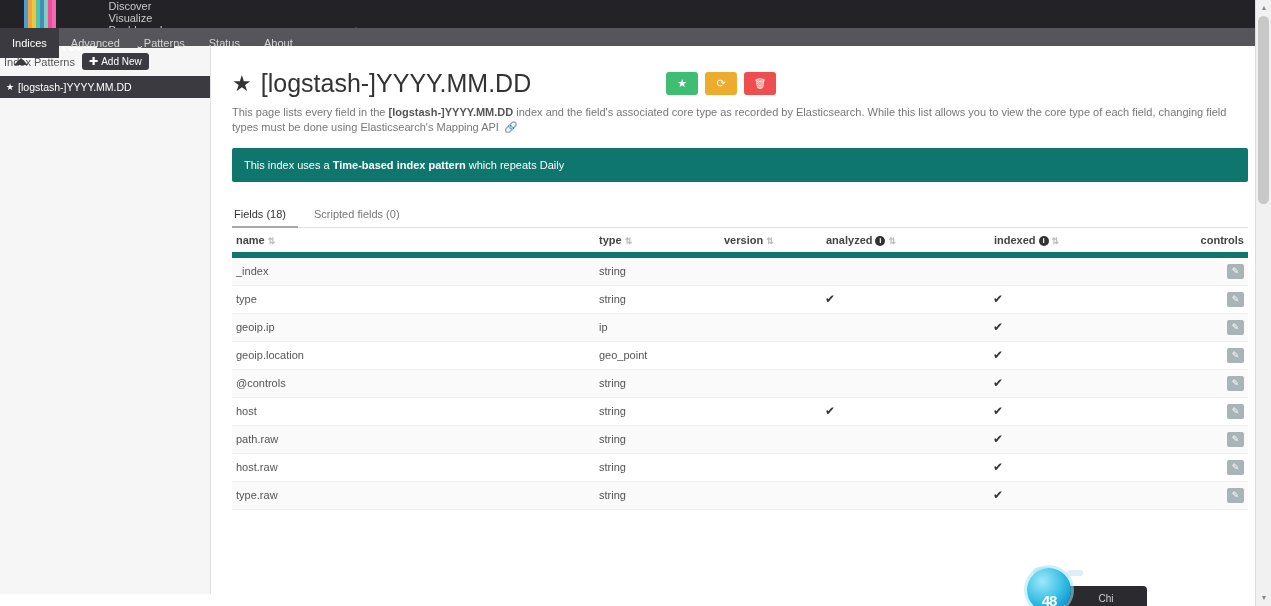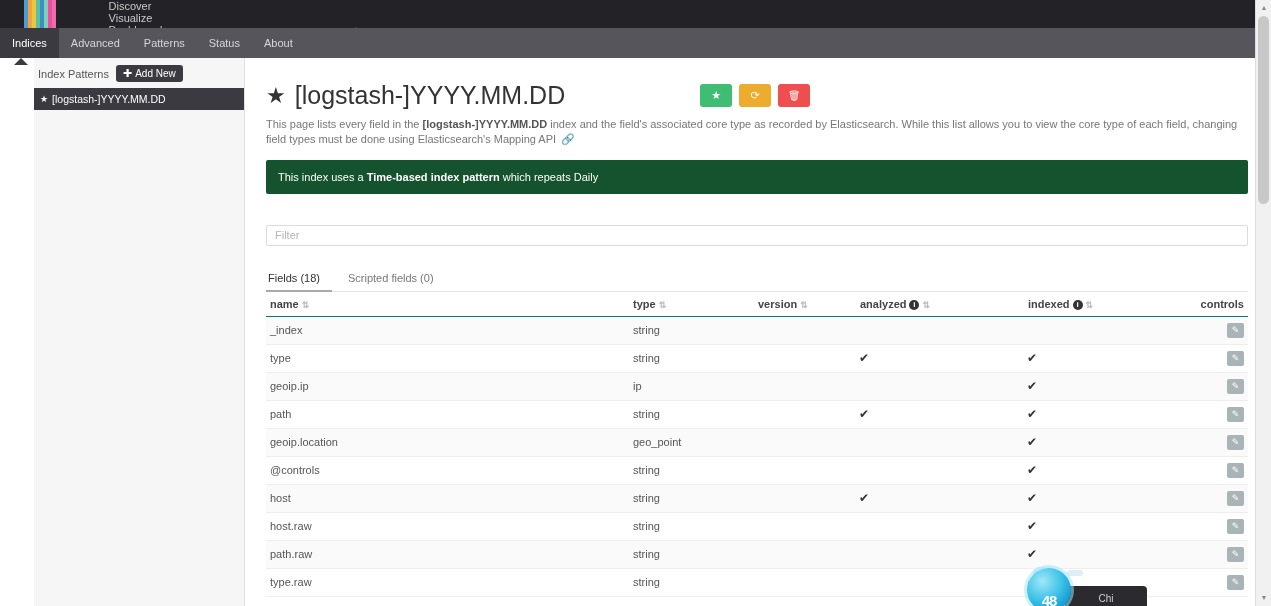--- a/index.html
+++ b/index.html
@@ -25,42 +25,42 @@
   }
   .topnav-items { display:flex; align-items:stretch; margin-left:16px;flex-direction:column; }
   .topnav-items a {
     color:#c9c9c9; text-decoration:none; font-size:11px;
     padding:0 12px; display:flex; align-items:center; height:28px;
   }
   .topnav-items a.active { background:#56555c; color:#fff; }
 
   
   .subnav {
-    height:30px; background:#56555c; display:flex; align-items:stretch;
+    height:18px; background:#56555c; display:flex; align-items:stretch;
     position:relative;
   }
   .subnav a {
     color:#d6d6d6; text-decoration:none; font-size:11px;
     padding:0 12px; display:flex; align-items:center; height:30px;
   }
   .subnav a.active { background:#3b3a40; color:#fff; }
   .caret-up {
     position:absolute; left:349px; top:-1px;
     width:0; height:0; border-left:7px solid transparent;
     border-right:7px solid transparent; border-bottom:7px solid #56555c;
   }
   .caret-up2 {
     position:absolute; left:14px; top:30px;
     width:0; height:0; border-left:7px solid transparent;
     border-right:7px solid transparent; border-bottom:7px solid #3b3a40;
     z-index:5;
   }
 
   
-  .page { display:flex; height:548px;padding-left:34px; }
+  .page { display:flex; height:548px; }
   .sidebar { width:211px; background:#f6f6f6; border-right:1px solid #e0e0e0; }
   .sidebar-head {
     display:flex; align-items:center; gap:7px;
     padding:7px 8px 6px 4px; font-size:11px; color:#555;
   }
   .addnew {
     background:#3b3a40; color:#fff; border-radius:3px;
     font-size:10px; padding:3px 7px; display:inline-flex;
     align-items:center; gap:3px; white-space:nowrap;
   }
@@ -88,21 +88,21 @@
     color:#fff; font-size:11px; cursor:pointer;
   }
 
   .desc {
     margin:9px 0 0 0; font-size:11px; color:#777; line-height:1.35;
   }
   .desc b { color:#555; }
   .desc .chain { color:#9fb6c4; margin-left:2px; }
 
   .alert {
-    margin-top:13px; background:#14532d; color:#fff;
+    margin-top:13px; background:#0f766e; color:#fff;
     padding:11px 12px; font-size:11px; border-radius:2px;
   }
   .alert b { font-weight:700; }
 
   
   .filter-wrap { margin-top:31px; }
   .filter {
     width:100%; height:21px; border:1px solid #dcdcdc; border-radius:2px;
     padding:2px 8px; font-size:11px; color:#444; outline:none;
     font-family:"Liberation Sans", sans-serif;
@@ -115,21 +115,21 @@
     font-size:11px; padding:6px 12px 6px 2px; color:#555; cursor:pointer;
     margin-right:14px; border-bottom:2px solid transparent; margin-bottom:-1px;
   }
   .tab.active { color:#333; border-bottom-color:#a9a9a9; }
   .tab.inactive { color:#777; }
 
   
   table { width:100%; border-collapse:collapse; table-layout:fixed; }
   th {
     font-size:11px; font-weight:700; color:#444; text-align:left;
-    padding:6px 4px 6px 4px; border-bottom:1px solid #0f766e; white-space:nowrap;
+    padding:6px 4px 6px 4px; border-bottom:6px solid #0f766e; white-space:nowrap;
   }
   th .sort { color:#bbb; font-size:9px; margin-left:3px; }
   th .info {
     display:inline-block; width:10px; height:10px; border-radius:50%;
     background:#333; color:#fff; font-size:8px; line-height:10px;
     text-align:center; font-weight:700; margin-left:3px; vertical-align:1px;
   }
   td {
     font-size:11px; color:#555; padding:6px 4px; border-bottom:1px solid #eee;
     white-space:nowrap; overflow:hidden;
@@ -267,23 +267,20 @@
       </div>
 
       <p class="desc">
         <span>This page lists every field in the </span><b>[logstash-]YYYY.MM.DD</b><span> index and the field's associated core type as recorded by Elasticsearch. While this list allows you to view the core type of each field, changing field types must be done using Elasticsearch's Mapping API </span><span class="chain">🔗</span>
       </p>
 
       <div class="alert">
         <span>This index uses a </span><b>Time-based index pattern</b><span> which repeats Daily</span>
       </div>
 
-      <div class="filter-wrap">
-        <input class="filter" type="text" placeholder="Filter" style="">
-      </div>
 
       <div class="tabs">
         <div class="tab active">Fields (18)</div>
         <div class="tab inactive">Scripted fields (0)</div>
       </div>
 
       <table>
         <thead>
           <tr>
             <th class="c-name">
@@ -325,28 +322,20 @@
             </tr>
             <tr>
               <td class="c-name"><span>geoip.ip</span></td>
               <td class="c-type">ip</td>
               <td class="c-format"></td>
               <td class="c-analyzed cell-center"></td>
               <td class="c-indexed cell-center"><span class="check">✔</span></td>
               <td class="c-controls"><button class="edit-btn">✎</button></td>
             </tr>
             <tr>
-              <td class="c-name"><span>path</span></td>
-              <td class="c-type">string</td>
-              <td class="c-format"></td>
-              <td class="c-analyzed cell-center"><span class="check">✔</span></td>
-              <td class="c-indexed cell-center"><span class="check">✔</span></td>
-              <td class="c-controls"><button class="edit-btn">✎</button></td>
-            </tr>
-            <tr>
               <td class="c-name"><span>geoip.location</span></td>
               <td class="c-type">geo_point</td>
               <td class="c-format"></td>
               <td class="c-analyzed cell-center"></td>
               <td class="c-indexed cell-center"><span class="check">✔</span></td>
               <td class="c-controls"><button class="edit-btn">✎</button></td>
             </tr>
             <tr>
               <td class="c-name"><span>@controls</span></td>
               <td class="c-type">string</td>
@@ -357,29 +346,29 @@
             </tr>
             <tr>
               <td class="c-name"><span>host</span></td>
               <td class="c-type">string</td>
               <td class="c-format"></td>
               <td class="c-analyzed cell-center"><span class="check">✔</span></td>
               <td class="c-indexed cell-center"><span class="check">✔</span></td>
               <td class="c-controls"><button class="edit-btn">✎</button></td>
             </tr>
             <tr>
+              <td class="c-name"><span>path.raw</span></td>
+              <td class="c-type">string</td>
+              <td class="c-format"></td>
+              <td class="c-analyzed cell-center"></td>
+              <td class="c-indexed cell-center"><span class="check">✔</span></td>
+              <td class="c-controls"><button class="edit-btn">✎</button></td>
+            </tr>
+            <tr>
               <td class="c-name"><span>host.raw</span></td>
-              <td class="c-type">string</td>
-              <td class="c-format"></td>
-              <td class="c-analyzed cell-center"></td>
-              <td class="c-indexed cell-center"><span class="check">✔</span></td>
-              <td class="c-controls"><button class="edit-btn">✎</button></td>
-            </tr>
-            <tr>
-              <td class="c-name"><span>path.raw</span></td>
               <td class="c-type">string</td>
               <td class="c-format"></td>
               <td class="c-analyzed cell-center"></td>
               <td class="c-indexed cell-center"><span class="check">✔</span></td>
               <td class="c-controls"><button class="edit-btn">✎</button></td>
             </tr>
             <tr>
               <td class="c-name"><span>type.raw</span></td>
               <td class="c-type">string</td>
               <td class="c-format"></td>

